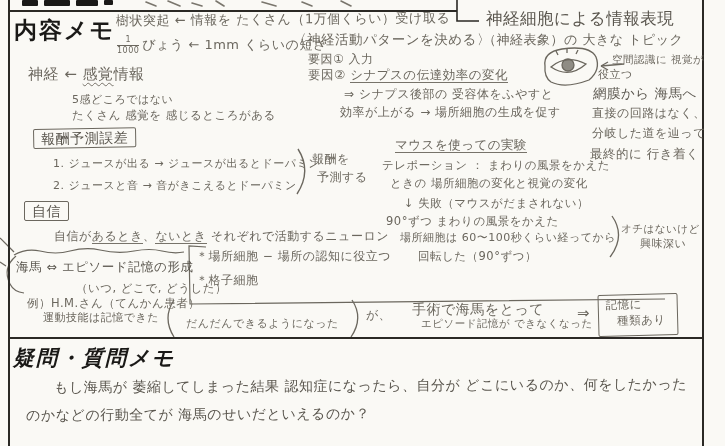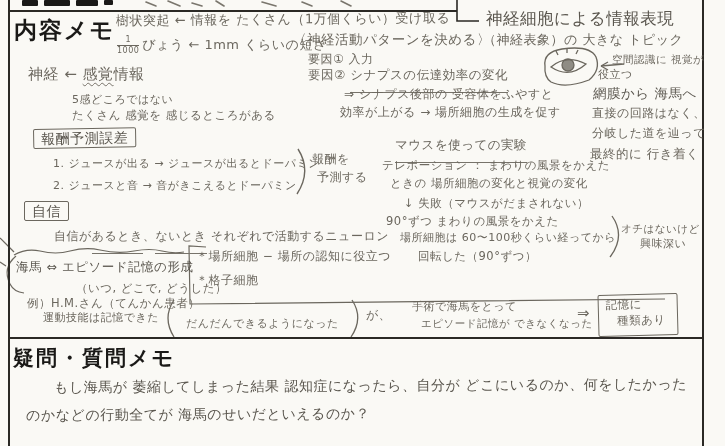--- a/index.html
+++ b/index.html
@@ -9,21 +9,21 @@
     font-family:"DejaVu Sans","Liberation Sans",sans-serif;
   }
   
   .vline,.hline{position:absolute;background:#2b2925;}
   
   .print{position:absolute;color:#1a1917;font-weight:bold;letter-spacing:2px;white-space:nowrap;}
   
   .hw{position:absolute;color:#6b675e;white-space:nowrap;line-height:1.15;transform-origin:left top;
       letter-spacing:0.5px;}
   .dark{color:#5a564e;}
-  .u{border-bottom:1.2px solid #77736a;padding-bottom:10px;}
+  .u{border-bottom:1.2px solid #77736a;padding-bottom:0;}
   .wavy{text-decoration:underline wavy #77736a 1px;text-underline-offset:3px;}
   .pbox{border:1.4px solid #6b675e;border-radius:2px;padding:1px 7px;background:transparent;}
   .r-1{transform:rotate(-1deg);} .r-05{transform:rotate(-0.5deg);}
   .r05{transform:rotate(0.5deg);}
   .frac{display:inline-block;vertical-align:-4px;text-align:center;font-size:8px;line-height:1;margin-right:3px;}
   .frac .num{display:block;border-bottom:1px solid #6b675e;padding:0 2px 1px;}
   .frac .den{display:block;padding-top:1px;}
   svg.overlay{position:absolute;left:0;top:0;z-index:0;}
   .txt{z-index:1;}
   .membox{position:absolute;border:1.4px solid #6b675e;border-radius:2px;transform:rotate(-1.5deg);}
@@ -79,21 +79,21 @@
 
     <path d="M206 247 L189 246 L190 304 L665 299" stroke="#6b675e" stroke-width="1.2" fill="none"></path>
   </svg>
 
   <div class="vline" style="left:8px;top:0;width:2.4px;height:446px;"></div>
   <div class="vline" style="left:702px;top:0;width:2.2px;height:446px;"></div>
   <div class="hline" style="left:8px;top:10px;width:449px;height:2.2px;"></div>
   <div class="hline" style="left:8px;top:337px;width:696px;height:2.4px;"></div>
 
   <div class="print txt" style="left:14px;top:15px;font-size:23px;">内容メモ</div>
-  <div class="print txt" style="left:13px;top:344px;font-size:21px;">疑問・質問メモ</div>
+  <div class="print txt" style="left:13px;top:344px;font-size:21px;font-style:italic;">疑問・質問メモ</div>
 
   <div class="hw txt r-05" style="left:116px;top:14px;font-size:13px;">樹状突起 ← 情報を たくさん（1万個くらい）受け取る</div>
 
   <div class="hw txt" style="left:117px;top:36px;font-size:13px;">
     <span class="frac"><span class="num">1</span><span class="den">1000</span></span><span>びょう ← 1mm くらいの短さ</span>
   </div>
 
   <div class="hw txt" style="left:293px;top:32px;font-size:13.5px;">〈神経活動パターンを決める〉</div>
   <div class="hw txt" style="left:308px;top:53px;font-size:12px;">要因① 入力</div>
   <div class="hw txt" style="left:308px;top:68px;font-size:12.5px;">
@@ -141,21 +141,21 @@
 
   <div class="hw txt dark" style="left:486px;top:10px;font-size:16.5px;">神経細胞による情報表現</div>
   <div class="hw txt" style="left:483px;top:33px;font-size:13px;">（神経表象）の 大きな トピック</div>
   <div class="hw txt" style="left:612px;top:53px;font-size:10.5px;">空間認識に 視覚が</div>
   <div class="hw txt" style="left:598px;top:69px;font-size:11px;">役立つ</div>
   <div class="hw txt dark" style="left:593px;top:86px;font-size:13.5px;">網膜から 海馬へ</div>
   <div class="hw txt" style="left:592px;top:127px;font-size:12px;">分岐した道を辿って</div>
   <div class="hw txt" style="left:592px;top:107px;font-size:12px;">直接の回路はなく、</div>
   <div class="hw txt" style="left:590px;top:147px;font-size:12.5px;">最終的に 行き着く</div>
 
-  <div class="hw txt" style="left:412px;top:301px;font-size:11px;">手術で海馬をとって</div>
+  <div class="hw txt" style="left:412px;top:301px;font-size:14px;">手術で海馬をとって</div>
   <div class="hw txt" style="left:421px;top:317px;font-size:10.5px;">エピソード記憶が できなくなった</div>
   <div class="hw txt" style="left:577px;top:305px;font-size:15px;">⇒</div>
   <div class="membox" style="left:598px;top:294px;width:78px;height:40px;">
     <div class="hw" style="left:7px;top:3px;font-size:11.5px;">記憶に</div>
     <div class="hw" style="left:18px;top:19px;font-size:11.5px;">種類あり</div>
   </div>
 
   <div class="hw txt dark" style="left:54px;top:379px;font-size:14px;transform:rotate(-0.3deg);">もし海馬が 萎縮してしまった結果 認知症になったら、自分が どこにいるのか、何をしたかった</div>
   <div class="hw txt dark" style="left:26px;top:407px;font-size:14px;transform:rotate(-0.3deg);">のかなどの行動全てが 海馬のせいだといえるのか？</div>
 

